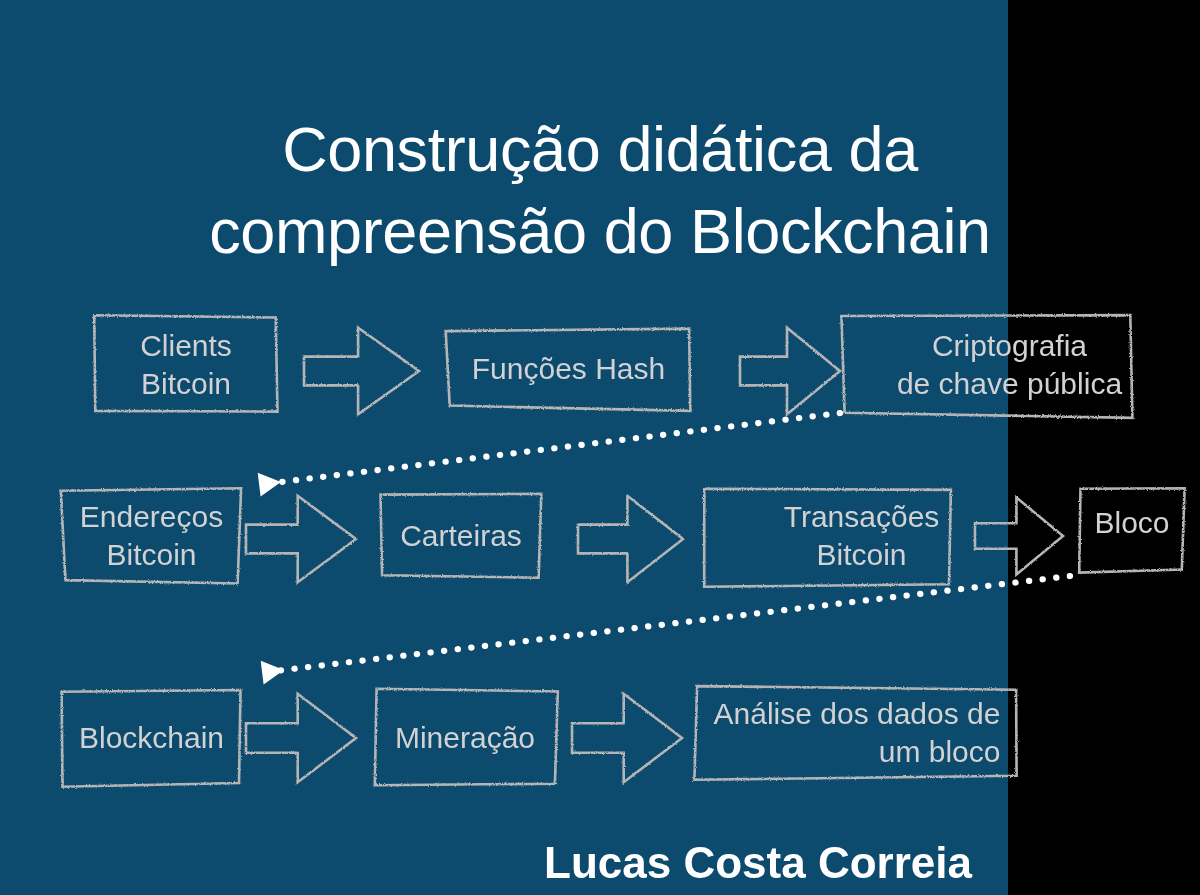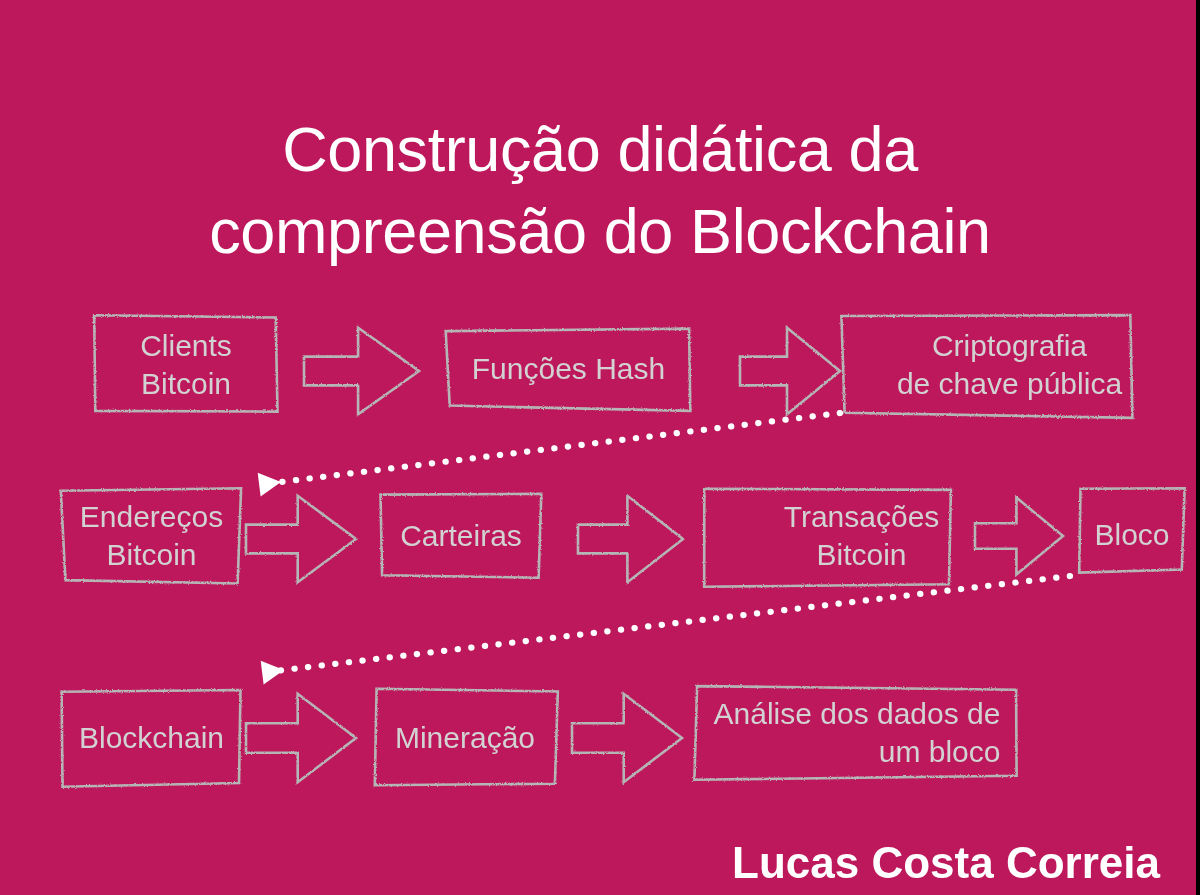--- a/index.html
+++ b/index.html
@@ -11,23 +11,23 @@
   body {
     width: 1200px;
     height: 895px;
     overflow: hidden;
     font-family: "Liberation Sans", sans-serif;
     position: relative;
   }
 
   #slide {
     position: relative;
-    width: 1196px;
+    width: 1008px;
     height: 895px;
-    background: #be185d;
+    background: #0c4a6e;
   }
 
   
   #title {
     position: absolute;
     left: 0;
     top: 66px;
     width: 1200px;
     text-align: center;
     color: #ffffff;
@@ -139,21 +139,21 @@
         <div class="node-label" style="left: 95px; top: 318px; width: 182px; height: 93px; color: rgb(210, 210, 210);">Clients
 Bitcoin</div>
         <div class="node-label" style="left: 447px; top: 330px; width: 243px; height: 78px; color: rgb(210, 210, 210);">Funções Hash</div>
         <div class="node-label" style="left: 843px; top: 315px; width: 287px; height: 100px; color: rgb(210, 210, 210); padding-left: 46px;">Criptografia
 de chave pública</div>
         <div class="node-label" style="left: 63px; top: 488px; width: 177px; height: 95px; color: rgb(210, 210, 210);">Endereços
 Bitcoin</div>
         <div class="node-label" style="left: 381px; top: 493px; width: 160px; height: 85px; color: rgb(210, 210, 210);">Carteiras</div>
         <div class="node-label" style="left: 739px; top: 487px; width: 245px; height: 98px; color: rgb(210, 210, 210);">Transações
 Bitcoin</div>
-        <div class="node-label" style="left: 1082px; top: 493px; width: 100px; height: 83px; color: rgb(210, 210, 210);">Bloco</div>
+        <div class="node-label" style="left: 1082px; top: 481px; width: 100px; height: 83px; color: rgb(210, 210, 210);">Bloco</div>
         <div class="node-label" style="left: 63px; top: 690px; width: 177px; height: 95px; color: rgb(210, 210, 210);">Blockchain</div>
         <div class="node-label" style="left: 375px; top: 690px; width: 180px; height: 95px; color: rgb(210, 210, 210);">Mineração</div>
         <div class="node-label" style="left: 697px; top: 688px; width: 320px; height: 90px; color: rgb(210, 210, 210); text-align: right;">Análise dos dados de
 um bloco</div>
       </div>
 
   </div>
 
   <div id="footer">Lucas Costa Correia</div>
 

